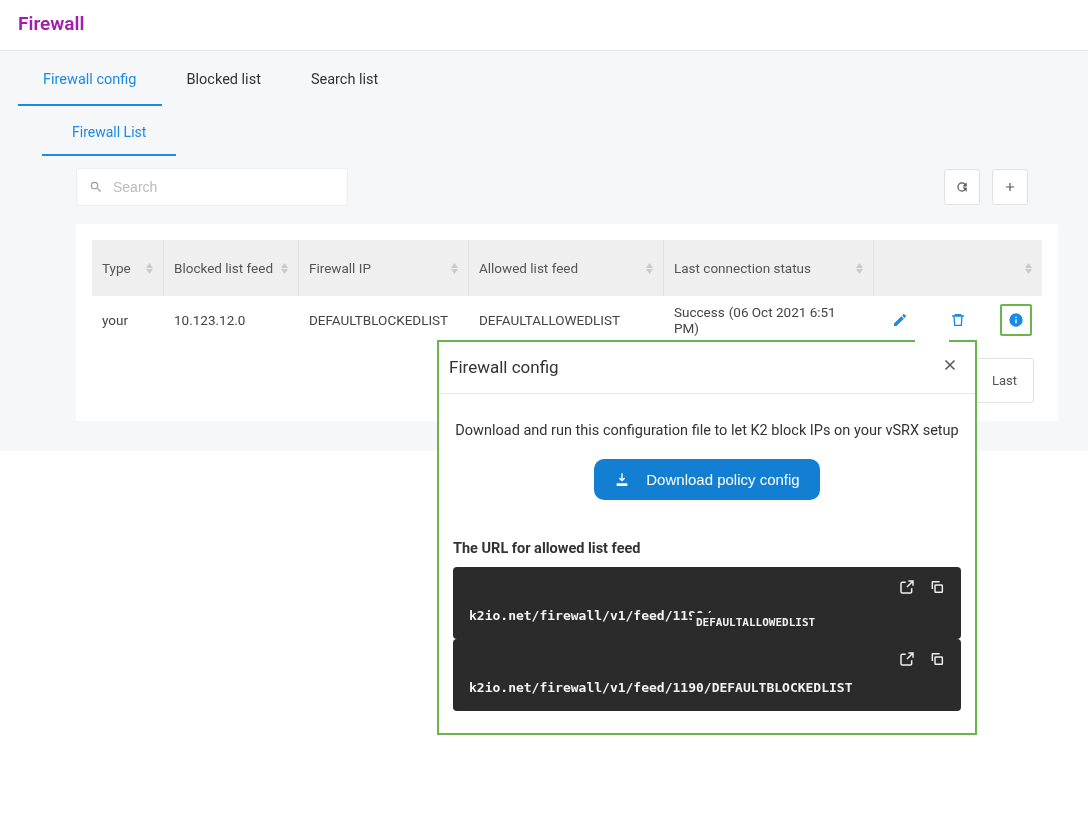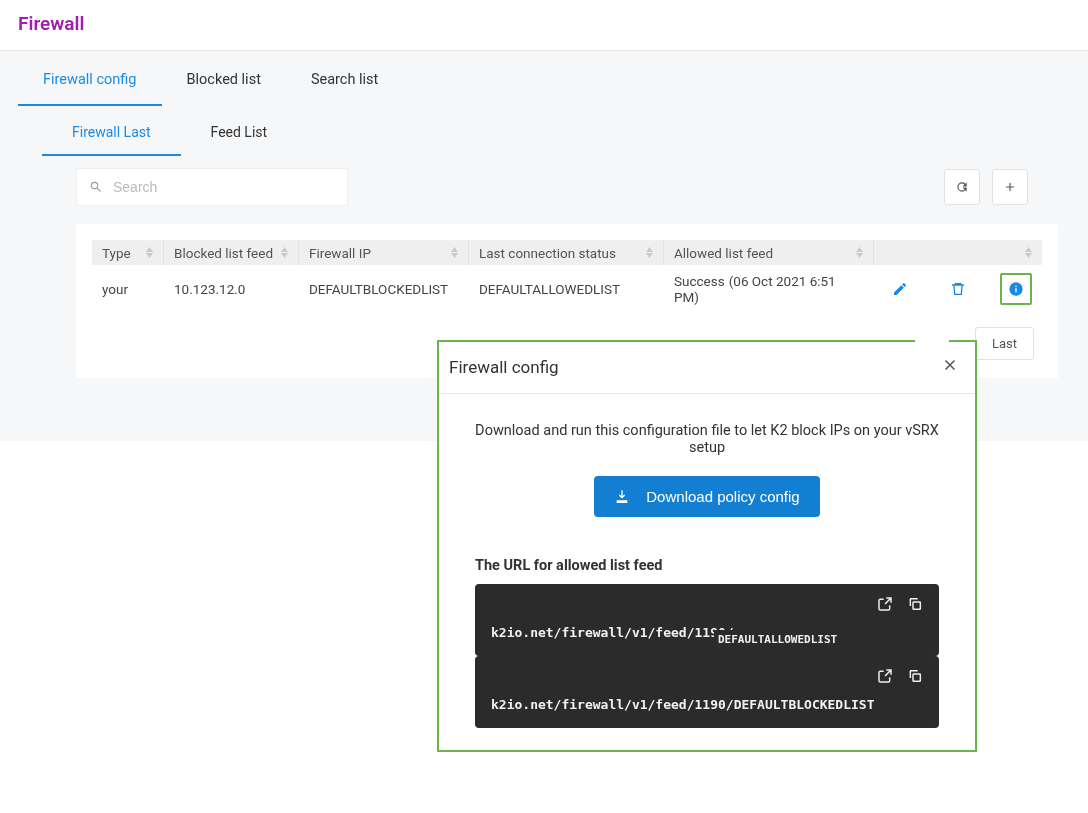--- a/index.html
+++ b/index.html
@@ -105,21 +105,21 @@
     width: 100%;
     padding: 16px 16px 0;
   }
   .thead, .trow {
     display: grid;
     grid-template-columns: 72px 135px 170px 195px 210px 1fr;
     align-items: center;
   }
   .thead {
     background: #efefef;
-    height: 25px;
+    height: 56px;
   }
   .th {
     display: flex;
     align-items: center;
     justify-content: space-between;
     padding: 0 10px;
     font-size: 13.5px;
     color: #555;
     border-right: 1px solid #e2e2e2;
     height: 100%;
@@ -163,21 +163,21 @@
   }
   .pager {
     display: flex;
     justify-content: flex-end;
     padding: 14px 24px 0 0;
   }
   .pager-btn {
     background: #fff;
     border: 1px solid #e2e2e2;
     border-radius: 3px;
-    padding: 8px 16px;
+    padding: 14px 16px;
     font-size: 13px;
     color: #555;
     cursor: pointer;
   }
   
   .popover {
     position: absolute;
     left: 437px;
     top: 340px;
     width: 540px;
@@ -211,36 +211,36 @@
   .pop-title {
     font-size: 17px;
     color: #333;
   }
   .pop-close {
     cursor: pointer;
     padding: 2px;
     color: #555;
   }
   .pop-body {
-    padding: 28px 36px 0;
+    padding: 28px 14px 0;
   }
   .pop-desc {
     text-align: center;
     font-size: 14.5px;
     color: #333;
     margin-bottom: 20px;
   }
   .download-btn {
     display: flex;
     align-items: center;
     gap: 16px;
     background: #127fd2;
     color: #fff;
     border: none;
-    border-radius: 4px;
+    border-radius: 10px;
     padding: 12px 20px;
     font-size: 15px;
     margin: 0 auto;
     cursor: pointer;
   }
   .url-label {
     margin-top: 40px;
     font-size: 14.5px;
     color: #333;
     margin-bottom: 10px;
@@ -289,22 +289,21 @@
 
 <div class="main-area">
 
   <div class="tabs">
     <div class="tab active">Firewall config</div>
     <div class="tab">Blocked list</div>
     <div class="tab">Search list</div>
   </div>
 
   <div class="subtabs">
-    <div class="subtab active">Firewall Last</div>
-    <div class="subtab">Feed List</div>
+    <div class="subtab active">Firewall List</div>
   </div>
 
   <div class="toolbar">
     <div class="search-wrap">
       <svg width="14" height="14" viewBox="0 0 24 24" fill="#999">
           <path d="M15.5 14h-.79l-.28-.27A6.471 6.471 0 0016 9.5 6.5 6.5 0 109.5 16c1.61 0 3.09-.59 4.23-1.57l.27.28v.79L19 20.49 20.49 19 15.5 14zM9.5 14A4.5 4.5 0 015 9.5 4.5 4.5 0 019.5 5 4.5 4.5 0 0114 9.5 4.5 4.5 0 019.5 14z"></path>
         </svg>
       <input type="text" placeholder="Search" style="">
     </div>
     <div class="toolbar-buttons">
@@ -351,32 +350,32 @@
             <span class="sort-arrows">
               <svg width="7" height="5">
                 <polygon points="0,5 7,5 3.5,0" fill="#888"></polygon>
               </svg>
               <svg width="7" height="5">
                 <polygon points="0,0 7,0 3.5,5" fill="#888"></polygon>
               </svg>
             </span>
           </div>
         <div class="th">
+            <span>Allowed list feed</span>
+            <span class="sort-arrows">
+              <svg width="7" height="5">
+                <polygon points="0,5 7,5 3.5,0" fill="#888"></polygon>
+              </svg>
+              <svg width="7" height="5">
+                <polygon points="0,0 7,0 3.5,5" fill="#888"></polygon>
+              </svg>
+            </span>
+          </div>
+        <div class="th">
             <span>Last connection status</span>
-            <span class="sort-arrows">
-              <svg width="7" height="5">
-                <polygon points="0,5 7,5 3.5,0" fill="#888"></polygon>
-              </svg>
-              <svg width="7" height="5">
-                <polygon points="0,0 7,0 3.5,5" fill="#888"></polygon>
-              </svg>
-            </span>
-          </div>
-        <div class="th">
-            <span>Allowed list feed</span>
             <span class="sort-arrows">
               <svg width="7" height="5">
                 <polygon points="0,5 7,5 3.5,0" fill="#888"></polygon>
               </svg>
               <svg width="7" height="5">
                 <polygon points="0,0 7,0 3.5,5" fill="#888"></polygon>
               </svg>
             </span>
           </div>
         <div class="th">

